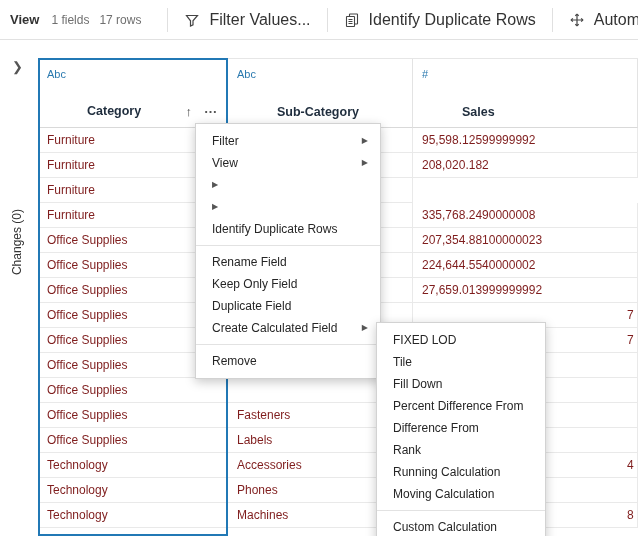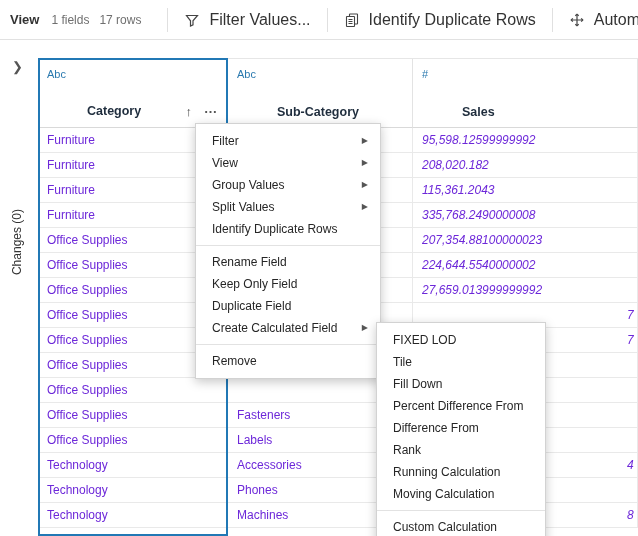--- a/index.html
+++ b/index.html
@@ -25,23 +25,23 @@
   .grid { position:absolute; left:38px; top:58px; right:0; bottom:0; }
   .header-row { display:flex; height:70px; border-top:1px solid #e6e6e6; }
   .hcell { padding:9px 9px 8px 9px; border-right:1px solid #e3e3e3; border-bottom:1px solid #d9d9d9; background:#fff;
            display:flex; flex-direction:column; justify-content:space-between; }
   .hcell .type { color:#2a79af; font-size:11px; }
   .hcell .name-row { display:flex; align-items:flex-start; font-size:12.5px; font-weight:bold; color:#1f2d3d;margin-left:40px; }
   .hcell .sort { margin-left:auto; font-weight:normal; font-size:13px; color:#444; }
   .hcell .more { margin-left:12px; font-weight:bold; font-size:13px; color:#555; letter-spacing:1px; cursor:pointer; }
   .w-cat { width:190px; } .w-sub { width:185px; } .w-sales { flex:1; }
 
-  .grid-row { display:flex; height:25px; line-height:24px; font-size:12px; color:#6d28d9; }
+  .grid-row { display:flex; height:25px; line-height:24px; font-size:12px; color:#7f1d1d; }
   .cell { padding:0 9px; border-right:1px solid #e9e9e9; border-bottom:1px solid #e9e9e9; white-space:nowrap; overflow:hidden; }
-  .c-cat { width:190px; } .c-sub { width:185px; } .c-sales { flex:1;font-style:italic; }
+  .c-cat { width:190px; } .c-sub { width:185px; } .c-sales { flex:1; }
   .frag { padding-left:214px; }
 
   .col-select { position:absolute; left:0; top:0; width:190px; height:478px; border:2px solid var(--accent,#2178b5); pointer-events:none; }
 
   
   .menu { position:absolute; background:#fff; border:1px solid #d2d2d2; box-shadow:0 3px 10px rgba(0,0,0,0.22); padding:6px 0; z-index:10; }
   #ctx-menu { left:195px; top:123px; width:186px; }
   #sub-menu { left:376px; top:310px; width:170px; z-index:11;margin-top:12px; }
   .menu-item { height:22px; line-height:22px; padding:0 12px 0 16px; font-size:12px; color:#262626; display:flex; align-items:center; cursor:pointer; }
   .menu-item .lbl { flex:1; }
@@ -125,21 +125,20 @@
           <div class="cell c-sales">95,598.12599999992</div>
         </div>
         <div class="grid-row">
           <div class="cell c-cat">Furniture</div>
           <div class="cell c-sub"></div>
           <div class="cell c-sales">208,020.182</div>
         </div>
         <div class="grid-row">
           <div class="cell c-cat">Furniture</div>
           <div class="cell c-sub"></div>
-          <div class="cell c-sales">115,361.2043</div>
         </div>
         <div class="grid-row">
           <div class="cell c-cat">Furniture</div>
           <div class="cell c-sub"></div>
           <div class="cell c-sales">335,768.2490000008</div>
         </div>
         <div class="grid-row">
           <div class="cell c-cat">Office Supplies</div>
           <div class="cell c-sub"></div>
           <div class="cell c-sales">207,354.88100000023</div>
@@ -206,25 +205,23 @@
   <div class="menu" id="ctx-menu">
       <div class="menu-item">
         <span class="lbl">Filter</span>
         <span class="menu-arrow">▶</span>
       </div>
       <div class="menu-item">
         <span class="lbl">View</span>
         <span class="menu-arrow">▶</span>
       </div>
       <div class="menu-item">
-        <span class="lbl">Group Values</span>
-        <span class="menu-arrow">▶</span>
-      </div>
-      <div class="menu-item">
-        <span class="lbl">Split Values</span>
+        <span class="menu-arrow">▶</span>
+      </div>
+      <div class="menu-item">
         <span class="menu-arrow">▶</span>
       </div>
       <div class="menu-item">
         <span class="lbl">Identify Duplicate Rows</span>
       </div>
       <div class="menu-sep"></div>
       <div class="menu-item">
         <span class="lbl">Rename Field</span>
       </div>
       <div class="menu-item">

